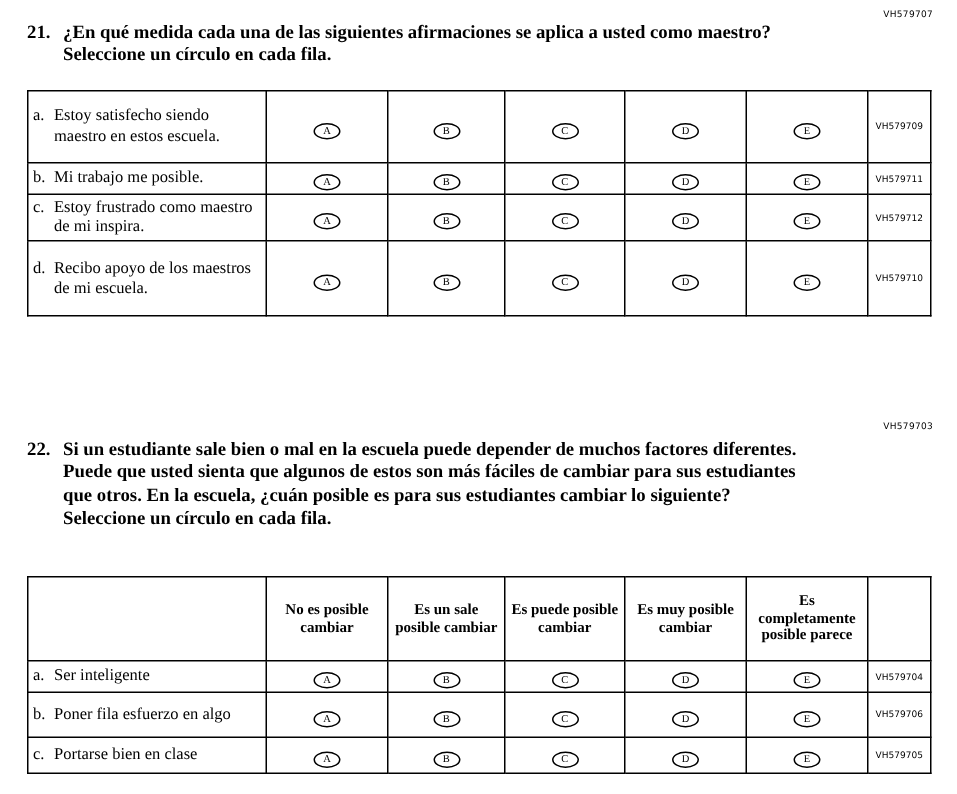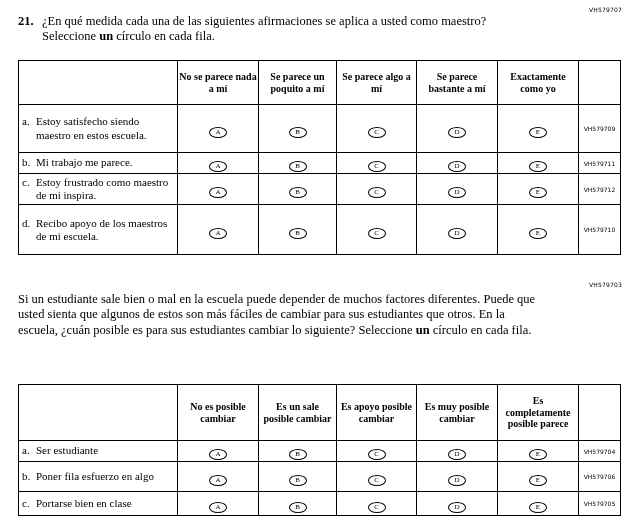--- a/index.html
+++ b/index.html
@@ -10,21 +10,21 @@
     font-family:"Liberation Serif","DejaVu Serif",serif;
     overflow:hidden;
   }
   .qcode{
     position:absolute;
     font-family:"DejaVu Sans",sans-serif;
     font-size:6px;letter-spacing:.2px;
   }
   .qprompt{position:absolute;display:flex;font-size:12.5px;line-height:1.22;}
   .qnum{width:24px;flex:none;font-weight:bold;}
-  .qtext{margin:0;flex:1;}
+  .qtext{margin:0;flex:1;font-weight:bold;}
   table.survey{
     position:absolute;left:18px;
     border-collapse:collapse;table-layout:fixed;
     width:602px;
   }
   table.survey th, table.survey td{border:1px solid #000;overflow:hidden;}
   th.hdr{
     font-weight:bold;font-size:10px;line-height:1.18;
     text-align:center;vertical-align:middle;padding:3px 1px;
   }
@@ -62,29 +62,20 @@
     <colgroup>
       <col style="width:159px">
         <col style="width:81px">
         <col style="width:78px">
         <col style="width:80px">
         <col style="width:81px">
         <col style="width:81px">
         <col style="width:42px">
     </colgroup>
     <tbody>
-        <tr style="height:44px">
-      <th class="hdr"></th>
-      <th class="hdr">No se parece nada a mí</th>
-      <th class="hdr">Se parece un poquito a mí</th>
-      <th class="hdr">Se parece algo a mí</th>
-      <th class="hdr">Se parece bastante a mí</th>
-      <th class="hdr">Exactamente como yo</th>
-      <th class="hdr"></th>
-    </tr>
     <tr style="height:48px">
       <td class="item">
             <span class="item-inner">
               <span class="rl">a.</span>
               <span class="rt">Estoy satisfecho siendo maestro en estos escuela.</span>
             </span>
           </td>
       <td class="opt"><span class="oval">
               <span class="ol">A</span>
             </span></td>
@@ -99,21 +90,21 @@
             </span></td>
       <td class="opt"><span class="oval">
               <span class="ol">E</span>
             </span></td>
       <td class="vcode">VH579709</td>
     </tr>
     <tr style="height:20px">
       <td class="item">
             <span class="item-inner">
               <span class="rl">b.</span>
-              <span class="rt">Mi trabajo me parece.</span>
+              <span class="rt">Mi trabajo me posible.</span>
             </span>
           </td>
       <td class="opt"><span class="oval">
               <span class="ol">A</span>
             </span></td>
       <td class="opt"><span class="oval">
               <span class="ol">B</span>
             </span></td>
       <td class="opt"><span class="oval">
               <span class="ol">C</span>
@@ -173,48 +164,49 @@
               <span class="ol">E</span>
             </span></td>
       <td class="vcode">VH579710</td>
     </tr>
   </tbody>
     </table>
 
   <div class="qcode" style="top:281px;right:16px;">VH579703</div>
 
   <div class="qprompt" style="top:292px;left:18px;width:520px;">
+    <span class="qnum">22.</span>
     <p class="qtext"><span>Si un estudiante sale bien o mal en la escuela puede depender de muchos factores diferentes. Puede que usted sienta que algunos de estos son más fáciles de cambiar para sus estudiantes que otros. En la escuela, ¿cuán posible es para sus estudiantes cambiar lo siguiente? Seleccione </span><b>un</b><span> círculo en cada fila.</span></p>
   </div>
 
   <table class="survey" style="top:384px;border-radius:18px;">
     <colgroup>
       <col style="width:159px">
         <col style="width:81px">
         <col style="width:78px">
         <col style="width:80px">
         <col style="width:81px">
         <col style="width:81px">
         <col style="width:42px">
     </colgroup>
     <tbody>
         <tr style="height:56px">
       <th class="hdr"></th>
       <th class="hdr">No es posible cambiar</th>
       <th class="hdr">Es un sale posible cambiar</th>
-      <th class="hdr">Es apoyo posible cambiar</th>
+      <th class="hdr">Es puede posible cambiar</th>
       <th class="hdr">Es muy posible cambiar</th>
       <th class="hdr">Es completamente posible parece</th>
       <th class="hdr"></th>
     </tr>
     <tr style="height:18px">
       <td class="item">
             <span class="item-inner">
               <span class="rl">a.</span>
-              <span class="rt">Ser estudiante</span>
+              <span class="rt">Ser inteligente</span>
             </span>
           </td>
       <td class="opt"><span class="oval">
               <span class="ol">A</span>
             </span></td>
       <td class="opt"><span class="oval">
               <span class="ol">B</span>
             </span></td>
       <td class="opt"><span class="oval">
               <span class="ol">C</span>

